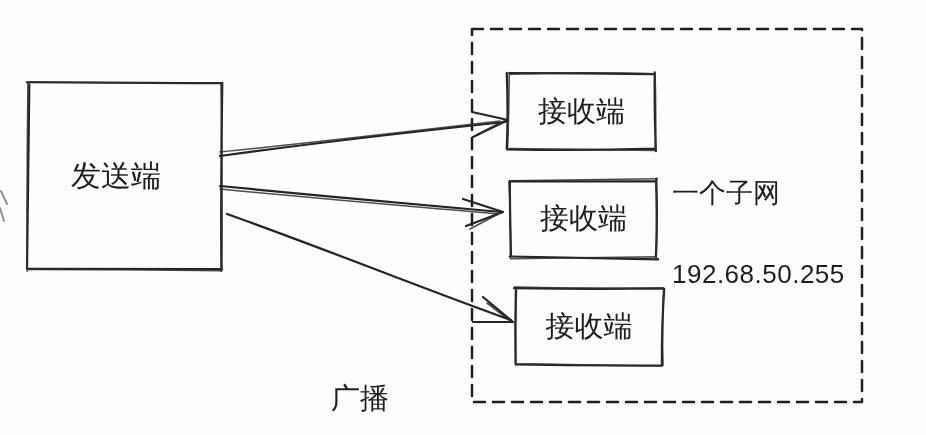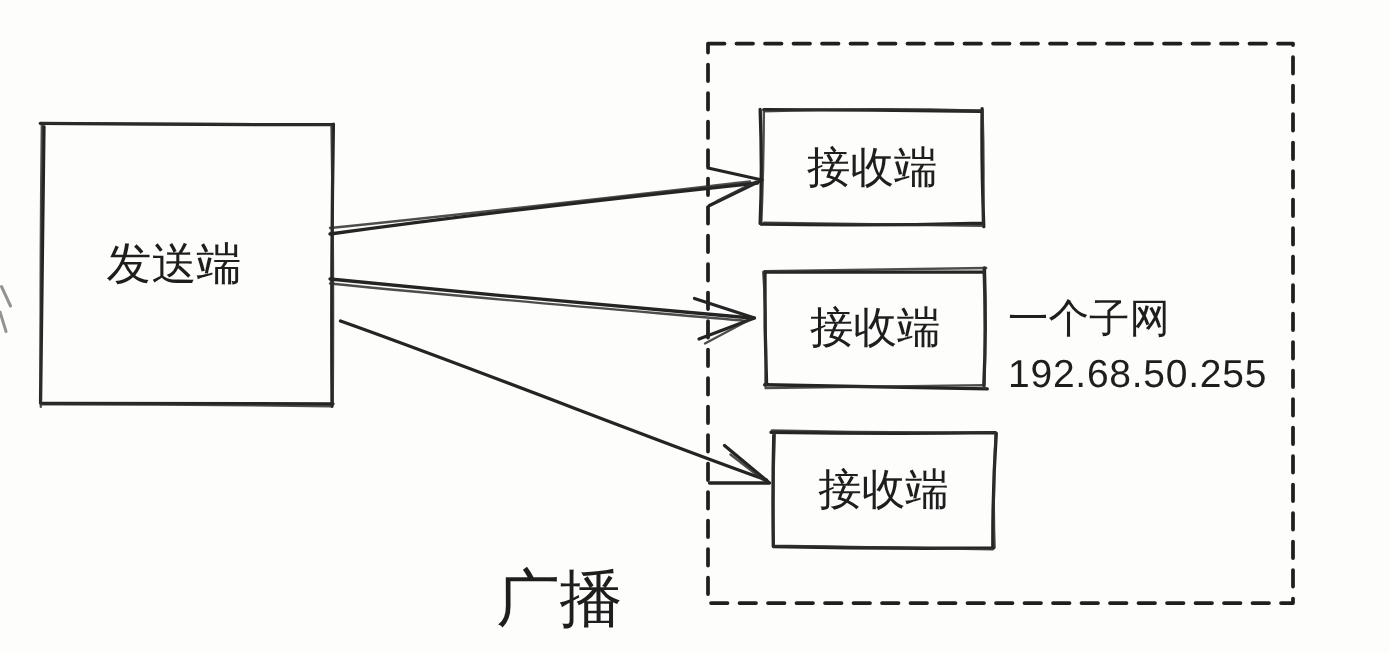--- a/index.html
+++ b/index.html
@@ -17,28 +17,28 @@
     display:flex;align-items:center;justify-content:center;
     color:#1e1e1e;
     user-select:none;
     white-space:nowrap;
   }
   .lbl-sender{left:28px;top:83px;width:176px;height:187px;font-size:30px;}
   .lbl-r1{left:508px;top:73px;width:147px;height:77px;font-size:29px;}
   .lbl-r2{left:510px;top:180px;width:147px;height:78px;font-size:29px;}
   .lbl-r3{left:515px;top:288px;width:148px;height:77px;font-size:29px;}
   .subnet-note{
-    position:absolute;left:672px;top:194px;
+    position:absolute;left:672px;top:175px;
     line-height:37px;text-align:left;
   }
   .subnet-note .t1{font-size:27px;}
-  .subnet-note .t2{font-size:26px;letter-spacing:0.5px;}
+  .subnet-note .t2{font-size:26px;letter-spacing:0.5px;margin-top:44px;}
   .caption{
     position:absolute;left:331px;top:382px;
-    font-size:42px;line-height:33px;
+    font-size:29px;line-height:33px;font-family:Liberation Serif, serif;
   }
   path,rect{fill:none;stroke-linecap:round;stroke-linejoin:round;}
   .main{stroke:#242424;stroke-width:2.2;}
   .over{stroke:#2e2e2e;stroke-width:1.6;opacity:.85;}
   .dash{stroke:#1f1f1f;stroke-width:2.5;stroke-dasharray:11 8;}
   .artifact{stroke:#5a5a5a;stroke-width:2;opacity:.65;}
 </style>
 </head>
 <body>
 

